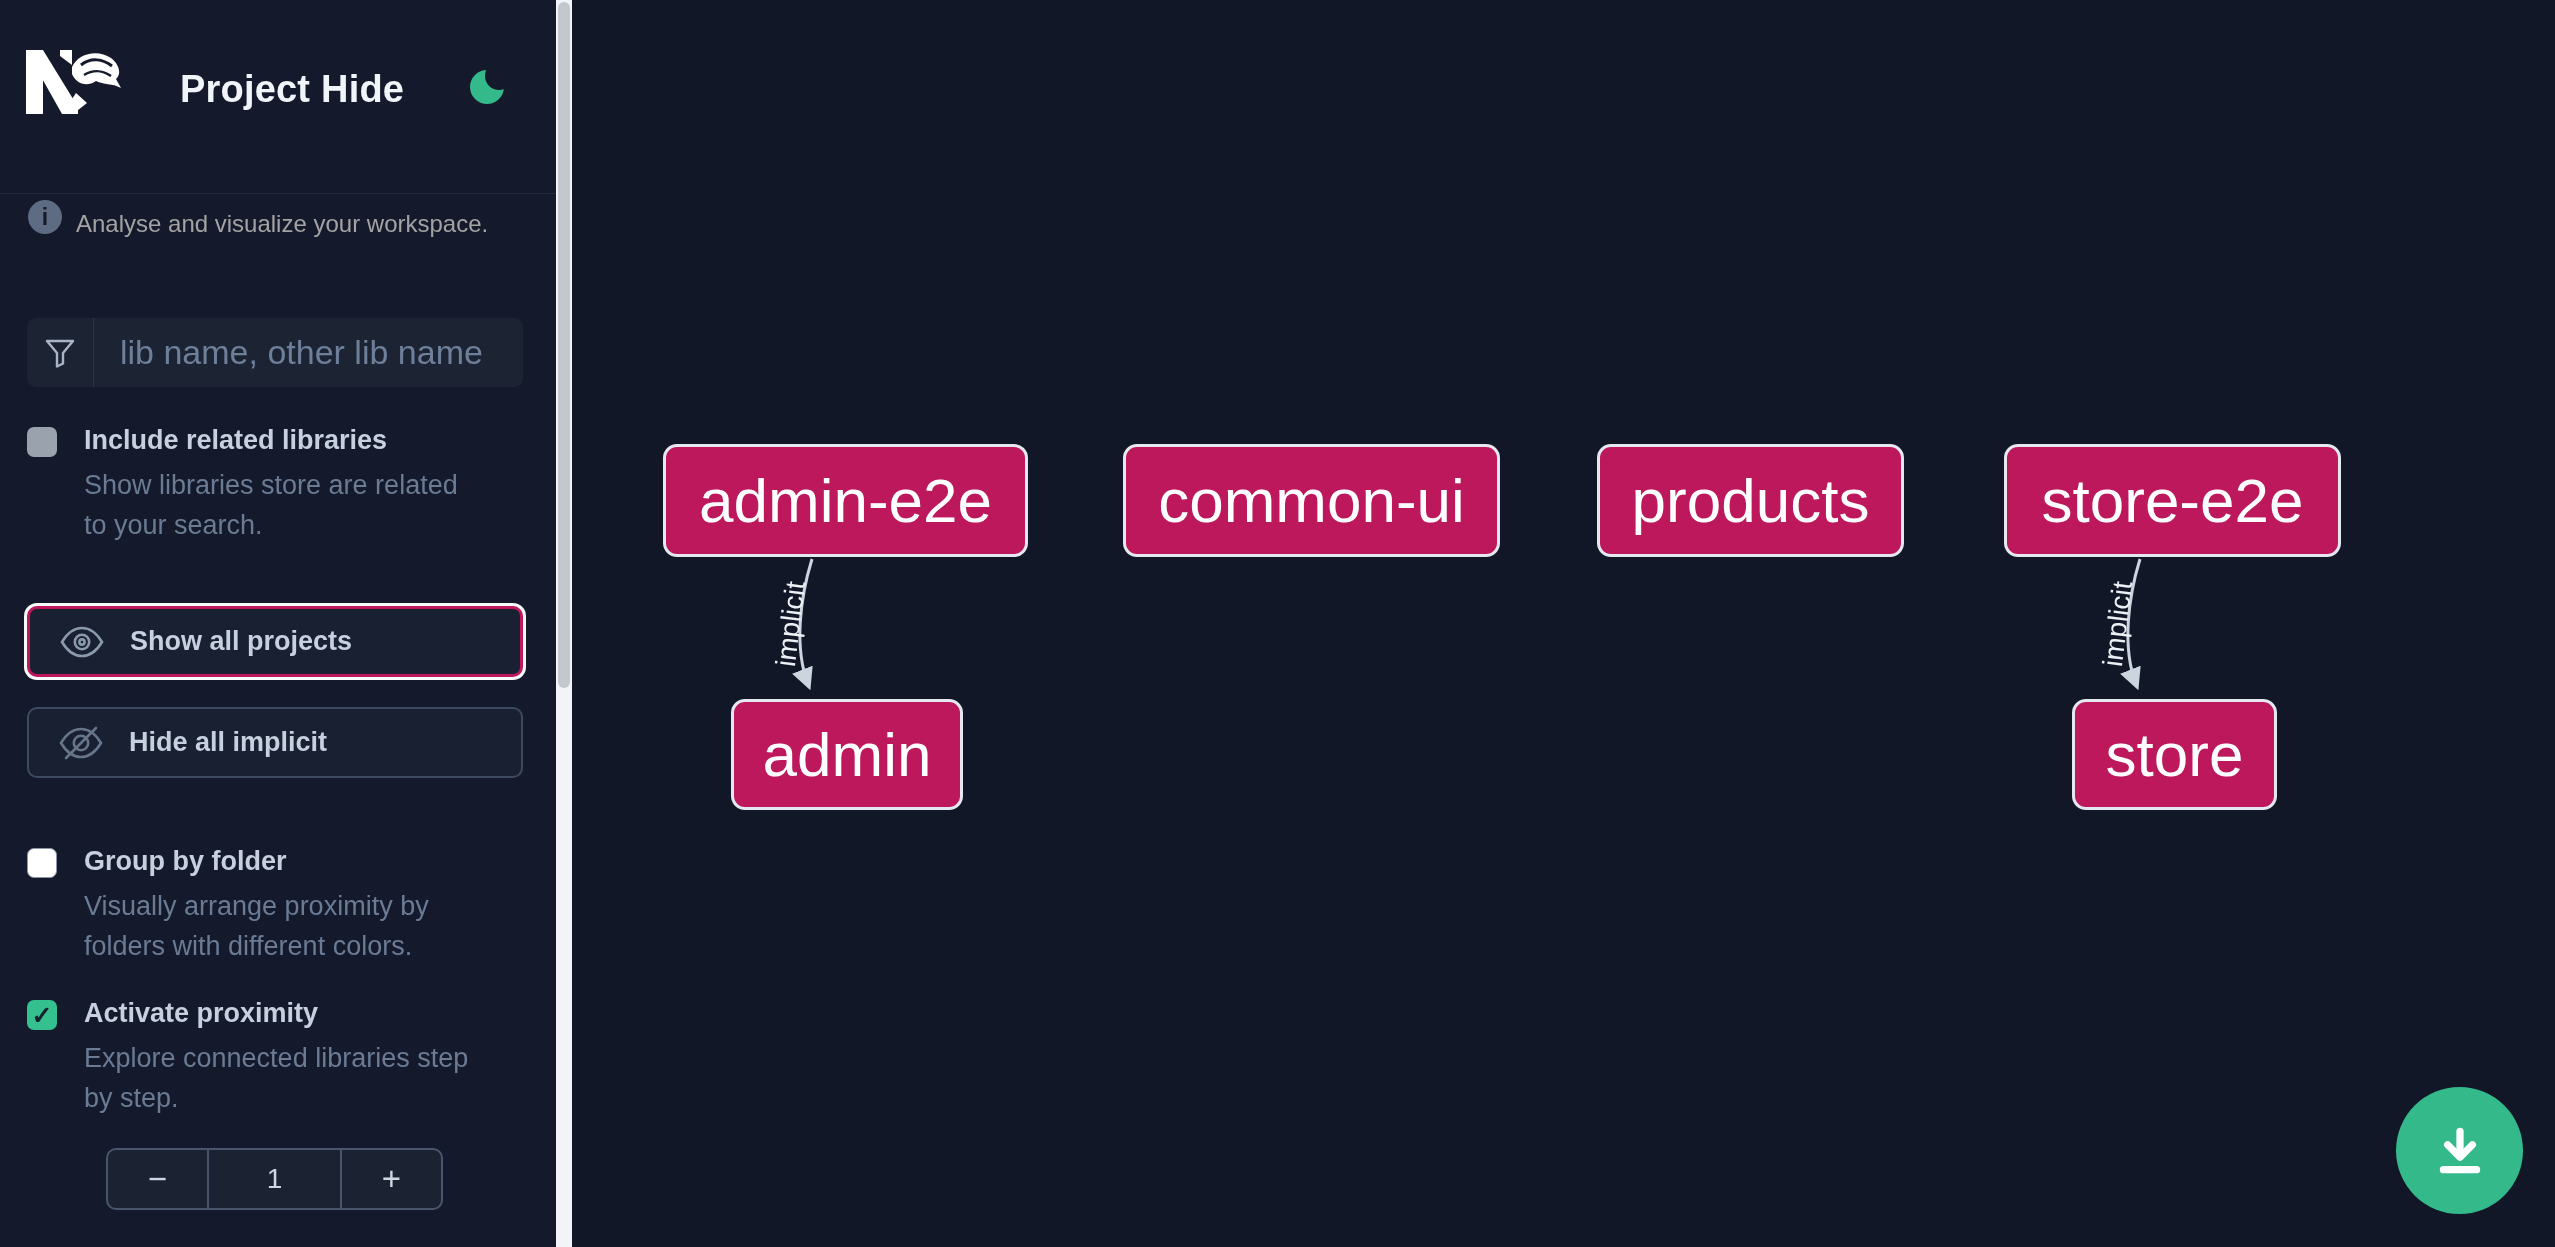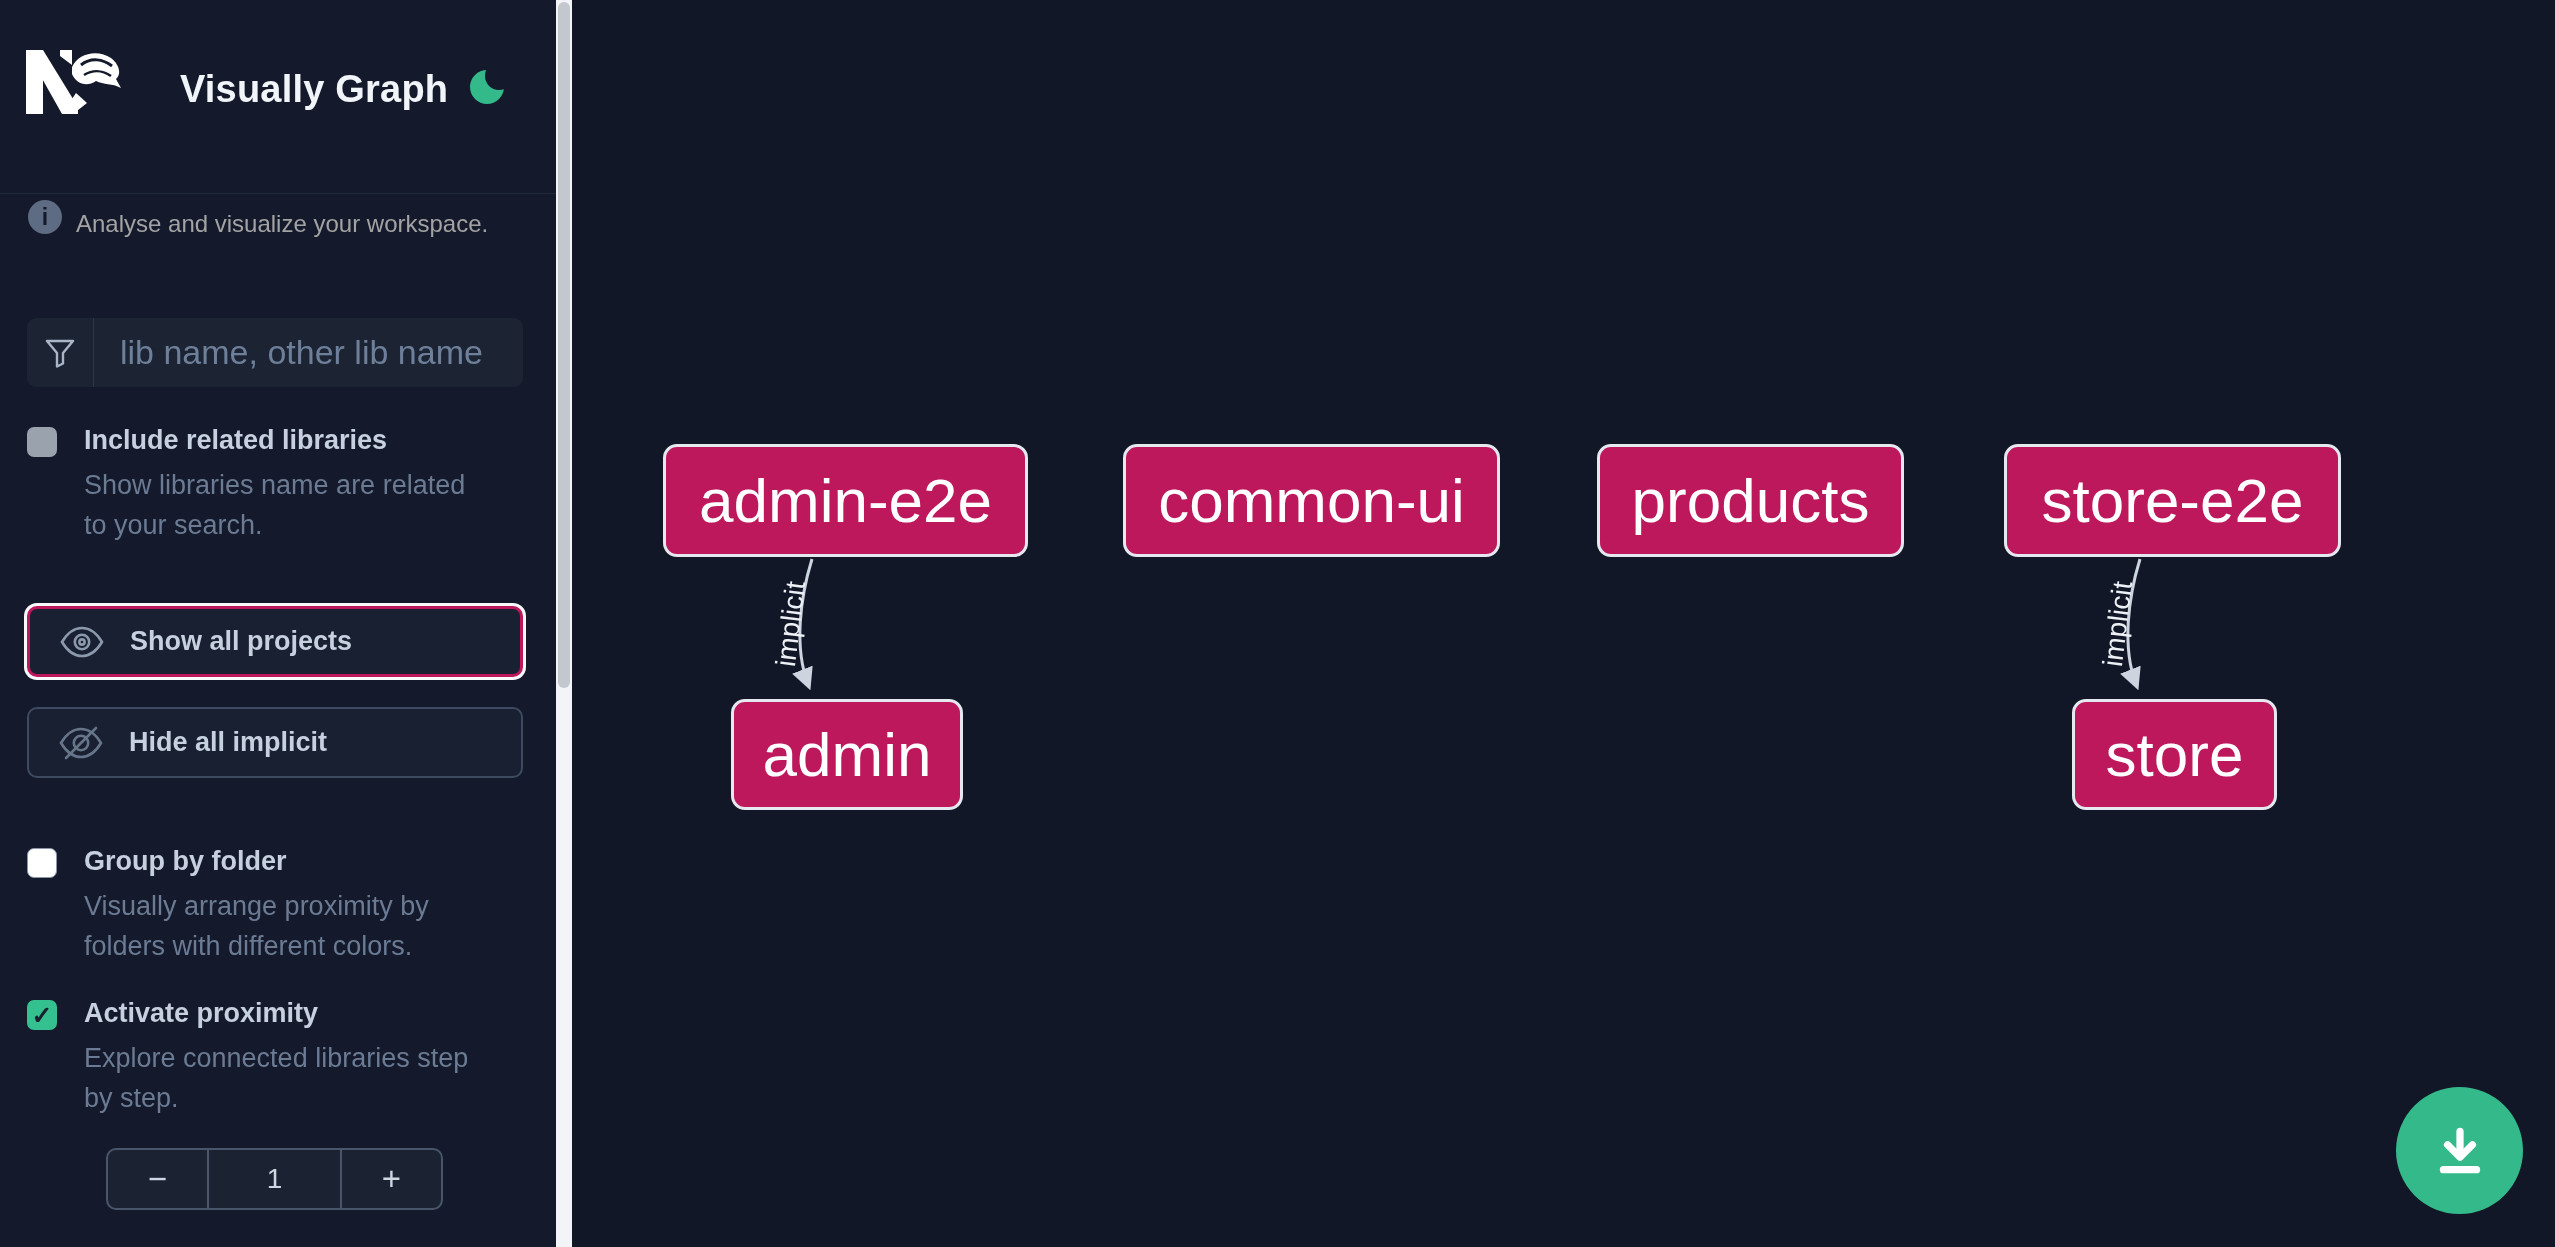--- a/index.html
+++ b/index.html
@@ -77,21 +77,21 @@
         <g fill="#ffffff">
           <rect x="0" y="0" width="17" height="64"></rect>
           <polygon points="0,0 17,0 52,57 52,64 36,64"></polygon>
           <polygon points="34,0 46,0 46,15 34,6"></polygon>
           <polygon points="36,64 50,43 61,53 47,64"></polygon>
           <path d="M46,17 C52,3 72,-1 85,8 C93,14 96,24 90,29 L95,38 C86,33 78,35 70,31 C60,38 50,33 46,24 Z"></path>
         </g>
         <path d="M55,15 C65,7 77,9 86,16" stroke="#141a2b" stroke-width="3" fill="none"></path>
         <path d="M58,25 C68,19 78,21 85,26" stroke="#141a2b" stroke-width="2.5" fill="none"></path>
       </svg>
-      <div class="app-title">Visually Graph</div>
+      <div class="app-title">Project Hide</div>
       <svg class="moon" width="40" height="40" viewBox="0 0 40 40">
         <circle cx="19" cy="21" r="17" fill="#34b98b"></circle>
         <circle cx="31" cy="10" r="14" fill="#141a2b"></circle>
       </svg>
     </div>
 
     <div class="info-row">
       <div class="info-badge">i</div>
       <div class="info-text">Analyse and visualize your workspace.</div>
     </div>
@@ -102,21 +102,21 @@
           <path d="M3,3 H29 L19,15 V25.5 L13,28.5 V15 Z"></path>
         </svg>
       </div>
       <input type="text" placeholder="lib name, other lib name" style="">
     </div>
 
     <div class="opt" style="top:424px;">
       <div class="cb cb-disabled" role="checkbox" aria-checked="false"></div>
       <div class="opt-texts">
         <div class="opt-label">Include related libraries</div>
-        <div class="opt-desc">Show libraries name are related to your search.</div>
+        <div class="opt-desc">Show libraries store are related to your search.</div>
       </div>
     </div>
 
     <button class="btn btn-focused" style="top:606px;">
       <svg width="44" height="34" viewBox="0 0 44 34" fill="none" stroke="#8b99ad" stroke-width="2.6">
         <path d="M2,17 C8,7 15,3 22,3 C29,3 36,7 42,17 C36,27 29,31 22,31 C15,31 8,27 2,17 Z"></path>
         <circle cx="22" cy="17" r="7.2"></circle>
         <circle cx="22" cy="17" r="2.6"></circle>
       </svg>
       <span class="btn-label">Show all projects</span>

